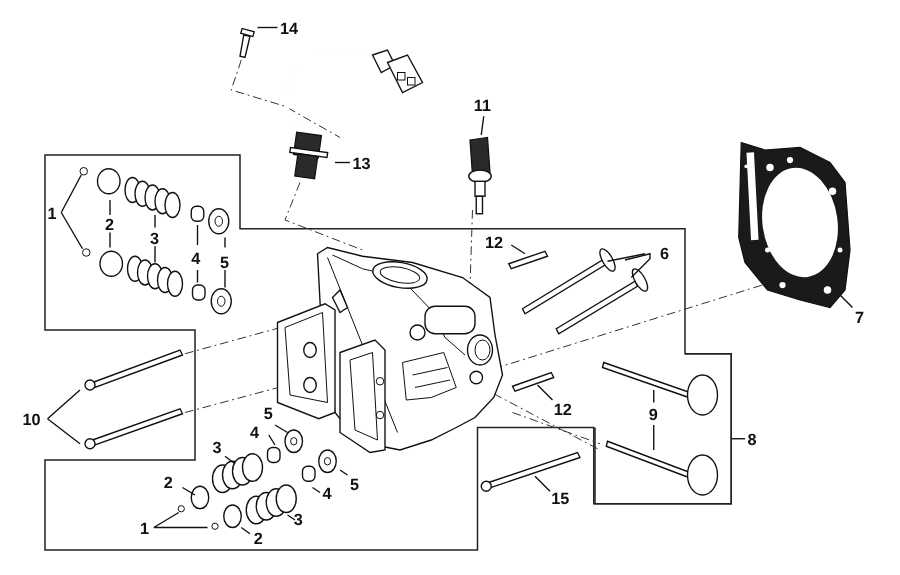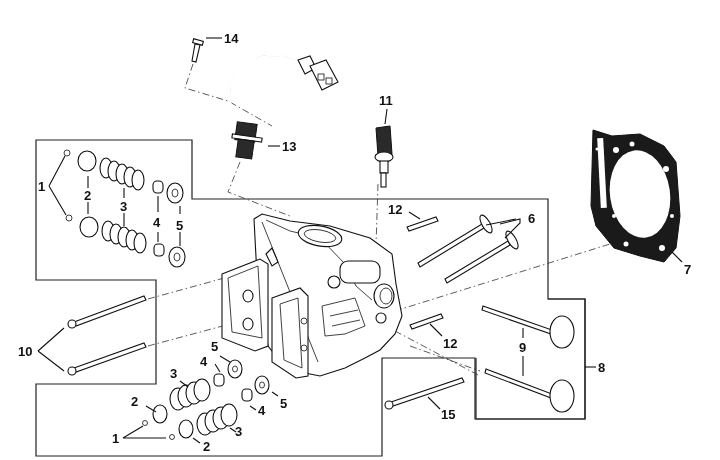--- a/index.html
+++ b/index.html
@@ -1,17 +1,17 @@
 <!DOCTYPE html>
 <html><head>
 <meta charset="utf-8">
 <style>
   html, body { margin: 0; padding: 0; background: #ffffff; }
   body { width: 720px; height: 460px; overflow: hidden; position: relative; }
-  #stage { position: absolute; left: 0; top: 16px; width: 720px; height: 352px; text-align: center; }
+  #stage { position: absolute; left: 0; top: 0; width: 720px; height: 352px; text-align: center; }
   svg { display: block; }
   .lbl { font-family: "Liberation Sans", sans-serif; font-size: 13px; font-weight: bold; fill: #111; }
   .ln { stroke: #111; stroke-width: 1.1; fill: none; }
   .box { stroke: #222; stroke-width: 1.2; fill: none; }
   .dash { stroke: #333; stroke-width: 0.8; fill: none; stroke-dasharray: 7 3 1.5 3; }
   .part { stroke: #111; stroke-width: 1.1; fill: #fff; }
   .thin { stroke: #111; stroke-width: 0.8; fill: none; }
   .dark { fill: #2a2a2a; stroke: #111; stroke-width: 1; }
 </style>
 </head>

